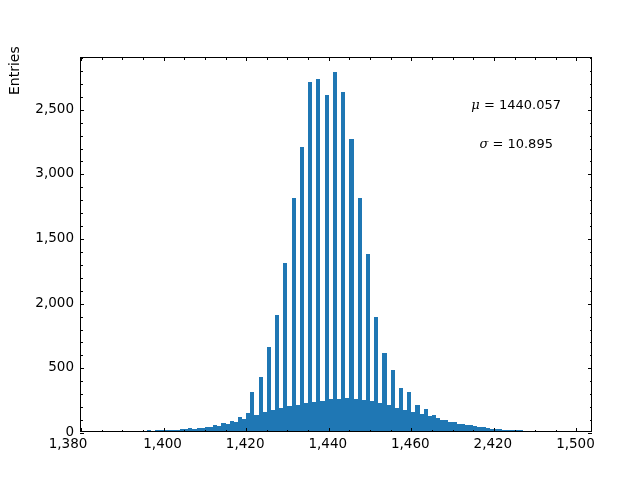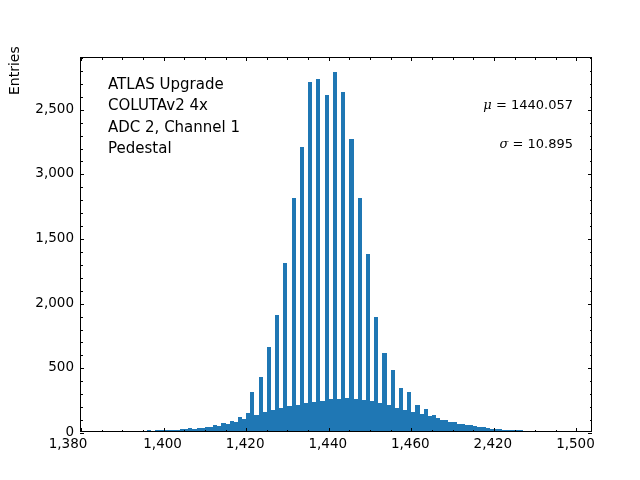--- a/index.html
+++ b/index.html
@@ -69,23 +69,23 @@
     white-space:nowrap;
   }
 
   
   #plot-title-block{
     position:absolute;left:27px;top:16px;
     font-size:15px;line-height:1.42;
     white-space:nowrap;
   }
   #stats-block{
-    position:absolute;right:18px;top:40px;
+    position:absolute;right:30px;top:40px;
     font-size:13px;line-height:1;
-    text-align:right;white-space:nowrap;margin-left:20px;
+    text-align:center;white-space:nowrap;margin-left:20px;
   }
   #stats-block .stat-row{margin-bottom:26px;}
   #stats-block .stat-row:last-child{margin-bottom:0;}
   .greek{font-style:italic;font-family:"DejaVu Serif","Liberation Serif",serif;}
 </style>
 </head>
 <body>
 
 <div id="figure">
 
@@ -183,26 +183,20 @@
         <div class="bar" style="left: 417.032px; width: 4.12903px; height: 1.68103px; background: rgb(31, 119, 180);"></div>
         <div class="bar" style="left: 421.161px; width: 4.12903px; height: 1.2931px; background: rgb(31, 119, 180);"></div>
         <div class="bar" style="left: 425.29px; width: 4.12903px; height: 1.16379px; background: rgb(31, 119, 180);"></div>
         <div class="bar" style="left: 429.419px; width: 4.12903px; height: 0.905172px; background: rgb(31, 119, 180);"></div>
         <div class="bar" style="left: 433.548px; width: 4.12903px; height: 0.646552px; background: rgb(31, 119, 180);"></div>
         <div class="bar" style="left: 437.677px; width: 4.12903px; height: 0.517241px; background: rgb(31, 119, 180);"></div>
         <div class="bar" style="left: 441.806px; width: 4.12903px; height: 0.5px; background: rgb(31, 119, 180);"></div>
         <div class="bar" style="left: 445.935px; width: 4.12903px; height: 0.5px; background: rgb(31, 119, 180);"></div>
       </div>
 
-    <div id="plot-title-block">
-        <div>ATLAS Upgrade</div>
-        <div>COLUTAv2 4x</div>
-        <div>ADC 2, Channel 1</div>
-        <div>Pedestal</div>
-      </div>
 
     <div id="stats-block">
         <div class="stat-row"><span class="greek">μ</span><span> = 1440.057</span></div>
         <div class="stat-row"><span class="greek">σ</span><span> = 10.895</span></div>
       </div>
 
   <div class="xtick" style="left: 0px;"></div>
       <div class="xtick-top" style="left: 0px;"></div>
       <div class="xtick" style="left: 82.5806px;"></div>
       <div class="xtick-top" style="left: 82.5806px;"></div>

